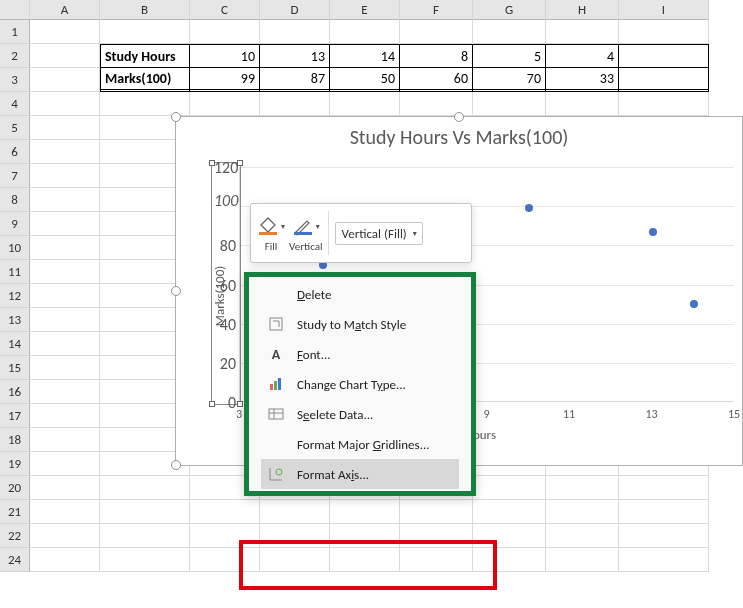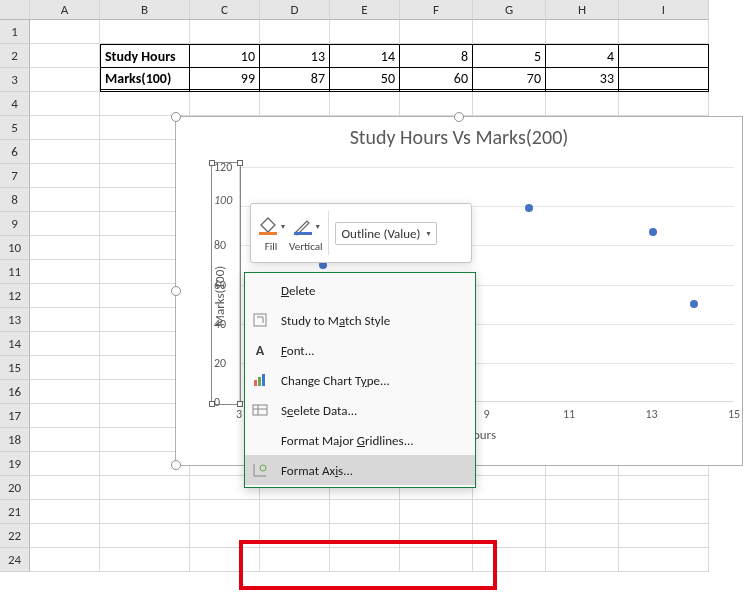--- a/index.html
+++ b/index.html
@@ -138,21 +138,22 @@
 .plot .glh {
   position: absolute;
   left: 0;
   width: 100%;
   border-top: 1px solid #e6e6e6;
 }
 .ytick {
   position: absolute;
   left: 20px;
   width: 22px;
-  font-size: 12px;
+  text-align: right;
+  font-size: 16px;
   color: #595959;
   transform: translateY(-50%);
 }
 .xtick {
   position: absolute;
   top: 240px;
   font-size: 12px;
   color: #595959;
   transform: translateX(-50%);
 }
@@ -240,25 +241,25 @@
   gap: 4px;
   white-space: nowrap;
 }
 
 .ctx-menu {
   position: absolute;
   left: 244px;
   top: 272px;
   width: 232px;
   background: #f9f9f9;
-  border: 1px solid #15803d;
+  border: 5px solid #15803d;
   box-shadow: 0 3px 10px rgba(0,0,0,0.2);
   font-size: 13px;
   color: #222;
-  padding: 2px 0;
+  padding: 2px 12px;
   box-sizing: border-box;
 }
 .ctx-item {
   display: flex;
   align-items: center;
   height: 30px;
   padding: 0 8px 0 4px;
   gap: 10px;
   cursor: default;
 }
@@ -582,21 +583,21 @@
       </div>
     </div>
 
   <div class="chart-container">
     <div class="sel-handle nw"></div>
     <div class="sel-handle n"></div>
     <div class="sel-handle w"></div>
     <div class="sel-handle sw"></div>
     <div class="sel-handle s"></div>
 
-    <div class="chart-title">Study Hours Vs Marks(200)</div>
+    <div class="chart-title">Study Hours Vs Marks(100)</div>
 
     <div class="plot-wrap">
       <div class="yaxis-title">Marks(100)</div>
       <div class="plot">
           <div class="glh" style="top: 195.833px;"></div>
           <div class="glh" style="top: 156.667px;"></div>
           <div class="glh" style="top: 117.5px;"></div>
           <div class="glh" style="top: 78.3333px;"></div>
           <div class="glh" style="top: 39.1667px;"></div>
           <div class="glh" style="top: 0px;"></div>
@@ -647,21 +648,21 @@
         <svg width="22" height="20" viewBox="0 0 22 20">
           <path d="M3 17 L15 5 L17 7 L5 19 Z" fill="none" stroke="#666" stroke-width="1.2"></path>
           <rect x="2" y="16" width="18" height="3" fill="#4472c4"></rect>
         </svg>
         <span class="tb-caret">▾</span>
       </div>
       <span>Vertical</span>
     </div>
     <div class="tb-sep"></div>
     <div class="tb-select">
-      <span>Outline (Value)</span>
+      <span>Vertical (Fill)</span>
       <span class="tb-caret">▾</span>
     </div>
   </div>
 
   <div class="ctx-menu">
     <div class="ctx-item">
       <div class="ctx-icon"></div>
       <div class="ctx-label"><u>D</u><span>elete</span></div>
     </div>
     <div class="ctx-item">

